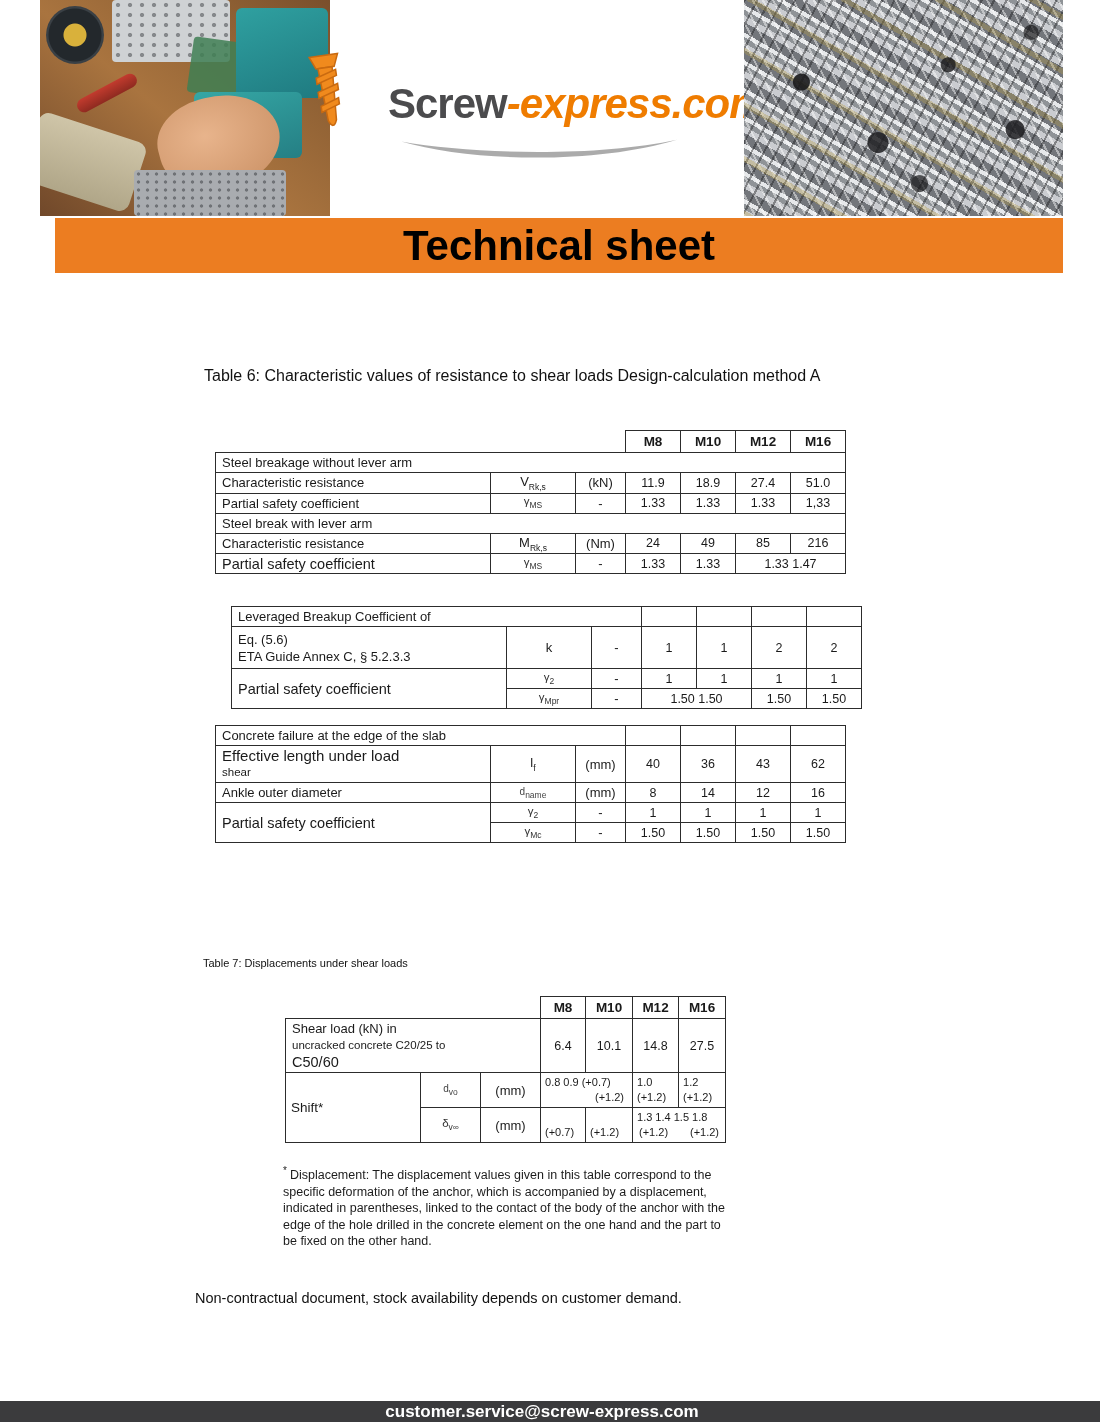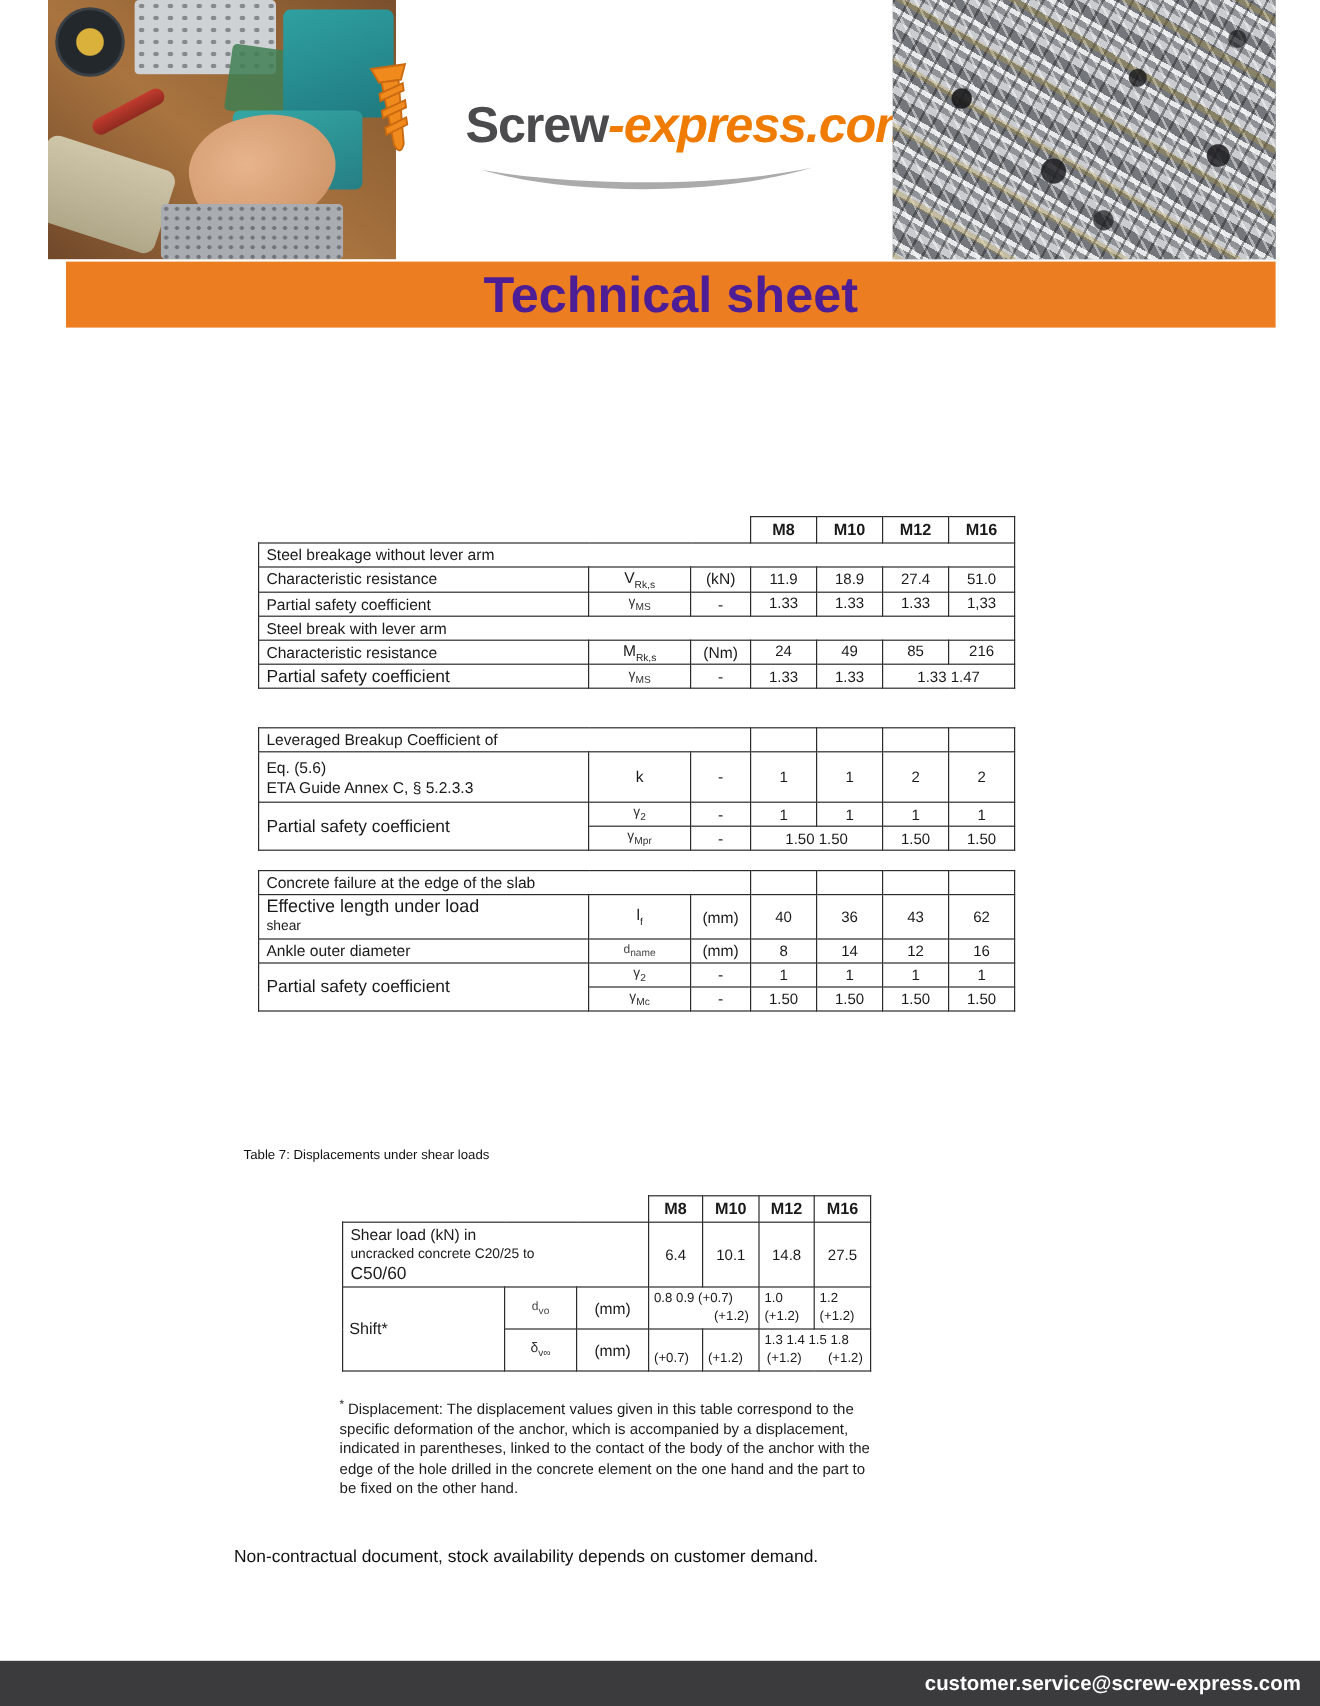--- a/index.html
+++ b/index.html
@@ -50,21 +50,21 @@
 
   .logo-area { position:absolute; left:330px; top:0; width:414px; height:216px; background:#fff; }
   .logo-line { position:absolute; left:58px; top:80px; white-space:nowrap; }
   .logo1 { font-size:42px; font-weight:bold; color:#4b4b4d; letter-spacing:-1px; }
   .logo2 { font-size:42px; font-weight:bold; font-style:italic; color:#ef7c00; letter-spacing:-1px; }
   .swoosh { position:absolute; left:58px; top:134px; width:302px; height:34px; }
   .screw-icon { position:absolute; left:298px; top:50px; width:62px; height:92px; z-index:3; }
 
   .banner { position:absolute; left:55px; top:218px; width:1008px; height:55px; background:#ec7d21;
             display:flex; align-items:center; justify-content:center; }
-  .banner span { color:#4c1d95; font-size:42px; font-weight:800; letter-spacing:0px; }
+  .banner span { color:#000000; font-size:42px; font-weight:800; letter-spacing:0px; }
 
   
   .ttitle { position:absolute; font-size:16px; color:#111; }
   .t6title { left:204px; top:367px; }
   .t7title { left:203px; top:957px; font-size:11px; }
 
   table { border-collapse:collapse; table-layout:fixed; font-family:"Liberation Sans", sans-serif; }
   td, th { border:1px solid #2c2c2c; padding:1px 4px; font-size:13px; font-weight:normal;
            overflow:hidden; }
   .spacer { border:none; background:transparent; }
@@ -74,21 +74,21 @@
   td.sym, td.unit, td.val { text-align:center; }
   td.val { font-size:12.5px; }
   sub { font-size:8.5px; }
   .sym-sm { font-size:11.5px; color:#333; }
   .lg { font-size:14.5px; }
   .xl { font-size:15px; }
   .sm { font-size:11.5px; }
   .two-line span { display:block; line-height:17px; }
 
   .table6 { position:absolute; left:215px; top:430px; width:630px; }
-  .tableK { position:absolute; left:215px; top:606px; width:630px; }
+  .tableK { position:absolute; left:231px; top:606px; width:630px; }
   .tableC { position:absolute; left:215px; top:725px; width:630px; }
   .c-label { width:275px; } .c-sym { width:85px; } .c-unit { width:50px; } .c-v { width:55px; }
   .table6 td, .tableK td, .tableC td { height:20px; }
   .tallrow td { height:42px; }
   .medrow td { height:37px; }
 
   .table7 { position:absolute; left:285px; top:996px; width:440px; }
   .c7-label { width:135px; } .c7-sym { width:60px; } .c7-unit { width:60px; }
   .c7-m8 { width:45px; } .c7-m10 { width:47px; } .c7-m12 { width:46px; } .c7-m16 { width:47px; }
   .table7 td { height:20px; }
@@ -100,22 +100,22 @@
   .cell2 .spread { display:flex; justify-content:space-between; padding:0 2px; }
   .cell2 .spread i { font-style:normal; font-size:11px; }
   .shift-lbl { text-align:left; padding-left:5px; font-size:13.5px; vertical-align:middle; }
   .subsym { font-size:10px; color:#444; text-align:center; }
 
   
   .footnote { position:absolute; left:283px; top:1163px; width:448px; font-size:12.5px;
               line-height:16.5px; color:#1c1c1c; }
   .footnote sup { font-size:10px; margin-right:3px; }
   .noncontract { position:absolute; left:195px; top:1290px; font-size:14.5px; color:#111; }
-  .footerbar { position:absolute; left:0; bottom:0; width:100%; height:38px; background:#3b3b3d;
-               display:flex; align-items:center; justify-content:flex-end; padding-right:16px; }
+  .footerbar { position:absolute; left:0; bottom:0; width:100%; height:21px; background:#3b3b3d;
+               display:flex; align-items:center; justify-content:center; padding-right:16px; }
   .footerbar span { color:#fff; font-size:17px; font-weight:bold; }
 </style>
 </head>
 <body>
 
 <div class="page">
 
   <div class="photo photo-left">
     <div class="ph-item tape"></div>
     <div class="ph-item partsbox"></div>
@@ -148,20 +148,21 @@
   </svg>
 
   <div class="photo photo-right">
     <div class="ph-item screwheads"></div>
   </div>
 
   <div class="banner">
     <span>Technical sheet</span>
   </div>
 
+  <div class="ttitle t6title">Table 6: Characteristic values of resistance to shear loads Design-calculation method A</div>
 
   <table class="table6">
     <colgroup>
         <col class="c-label">
         <col class="c-sym">
         <col class="c-unit">
         <col class="c-v">
         <col class="c-v">
         <col class="c-v">
         <col class="c-v">

